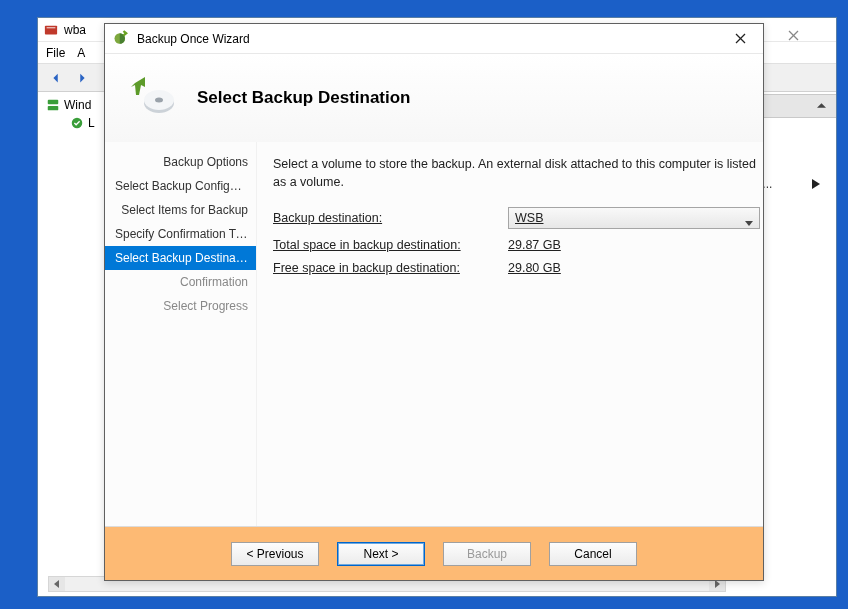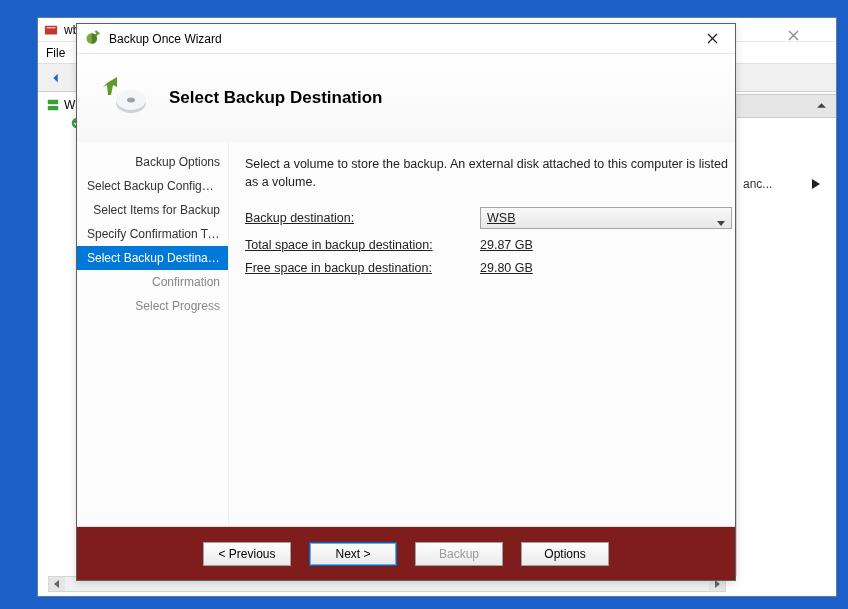--- a/index.html
+++ b/index.html
@@ -21,21 +21,21 @@
     .bg-right{position:absolute;right:0;top:76px;bottom:20px;width:100px;background:#fff;border-left:1px solid #e0e0e0;}
     .bg-right-head{height:24px;background:#e6e6e6;border-top:1px solid #c9c9c9;border-bottom:1px solid #c9c9c9;display:flex;align-items:center;justify-content:flex-end;padding:0 10px;}
     .bg-right-head svg{width:9px;height:6px;}
     .bg-right-item{padding:4px 6px;font-size:12px;color:#333;white-space:nowrap;overflow:hidden;text-overflow:ellipsis;}
     .bg-right-arrow{position:absolute;right:16px;top:84px;}
     .bg-right-arrow svg{width:8px;height:10px;}
     .bg-sb-h{position:absolute;left:10px;bottom:4px;right:110px;height:16px;background:#f0f0f0;border:1px solid #d6d6d6;display:flex;justify-content:space-between;}
     .bg-sb-btn{width:16px;height:14px;background:#e6e6e6;display:flex;align-items:center;justify-content:center;}
     .bg-sb-btn svg{width:8px;height:8px;}
 
-    .wizard{position:absolute;left:76px;top:23px;width:660px;height:558px;background:#fff;border:1px solid #606060;display:flex;flex-direction:column;box-shadow:0 2px 8px rgba(0,0,0,.15);}
+    .wizard{position:absolute;left:104px;top:23px;width:660px;height:558px;background:#fff;border:1px solid #606060;display:flex;flex-direction:column;box-shadow:0 2px 8px rgba(0,0,0,.15);}
     .titlebar{height:30px;background:#fff;display:flex;align-items:center;padding:0 2px 0 8px;gap:6px;border-bottom:1px solid #e8e8e8;}
     .titlebar-ico svg{width:18px;height:18px;}
     .titlebar-txt{font-size:12px;flex:1;}
     .winbtn{width:42px;height:28px;display:flex;align-items:center;justify-content:center;}
     .winbtn svg{width:11px;height:11px;}
 
     .header{height:88px;display:flex;align-items:center;padding:0 24px;gap:20px;background:linear-gradient(#fff,#f7f7f7);}
     .header-ico svg{width:48px;height:48px;}
     .header-title{font-size:17px;font-weight:600;}
 
@@ -47,21 +47,21 @@
 
     .main{flex:1;padding:14px 20px 0 16px;font-size:12.5px;color:#222;}
     .intro{line-height:1.4;margin-bottom:16px;}
     .row{display:flex;align-items:center;margin:9px 0;text-decoration:underline;}
     .row .label{width:235px;}
     .row .val{color:#222;}
     .combo{width:252px;height:22px;background:linear-gradient(#f9f9f9,#e7e7e7);border:1px solid #a5a5a5;display:flex;align-items:center;padding:0 6px;position:relative;}
     .combo .caret{position:absolute;right:6px;top:8px;}
     .combo .caret svg{width:8px;height:6px;}
 
-    .footer{height:54px;border-top:1px solid #dcdcdc;display:flex;align-items:center;justify-content:center;gap:18px;background:#7f1d1d;}
+    .footer{height:54px;border-top:1px solid #dcdcdc;display:flex;align-items:center;justify-content:center;gap:18px;background:#fdba74;}
     .btn{width:88px;height:24px;border:1px solid #a0a0a0;background:linear-gradient(#fdfdfd,#ebebeb);font-size:12px;display:flex;align-items:center;justify-content:center;cursor:pointer;}
     .btn.primary{border:1px solid #0066cc;box-shadow:inset 0 0 0 1px #6ea9e0;}
     .btn.disabled{color:#9a9a9a;cursor:default;}
   </style>
 </head>
 <body>
 
 <div class="bgwin">
   <div class="bgbar">
     <svg class="bg-icon" viewBox="0 0 16 16">
@@ -199,15 +199,15 @@
         <div class="label">Free space in backup destination:</div>
         <div class="val">29.80 GB</div>
       </div>
     </div>
   </div>
 
   <div class="footer">
     <div class="btn">&lt; Previous</div>
     <div class="btn primary">Next &gt;</div>
     <div class="btn disabled">Backup</div>
-    <div class="btn">Options</div>
+    <div class="btn">Cancel</div>
   </div>
 </div>
 
 </body></html>

